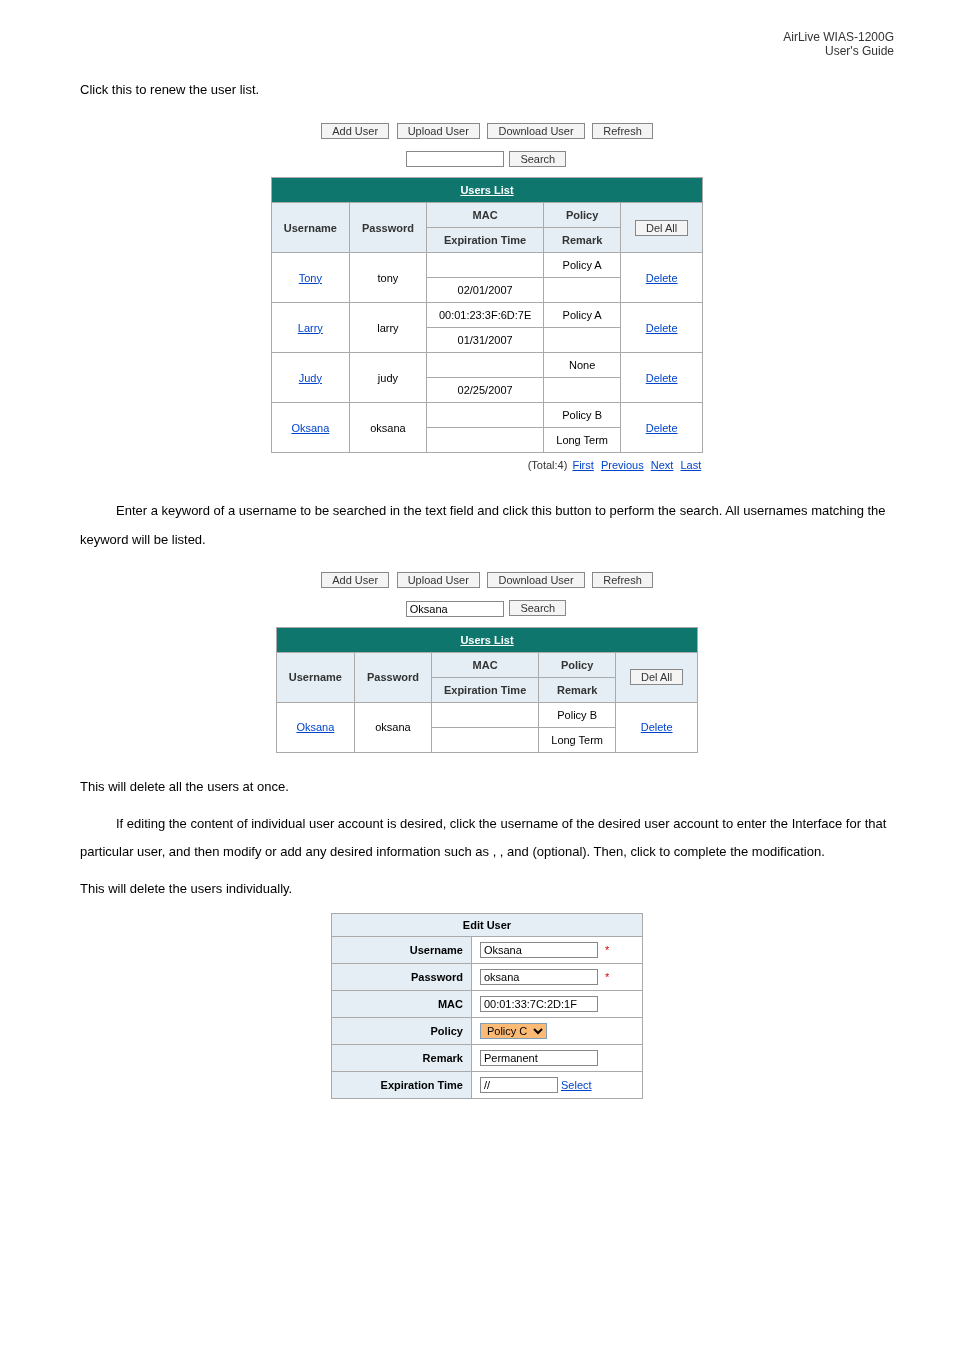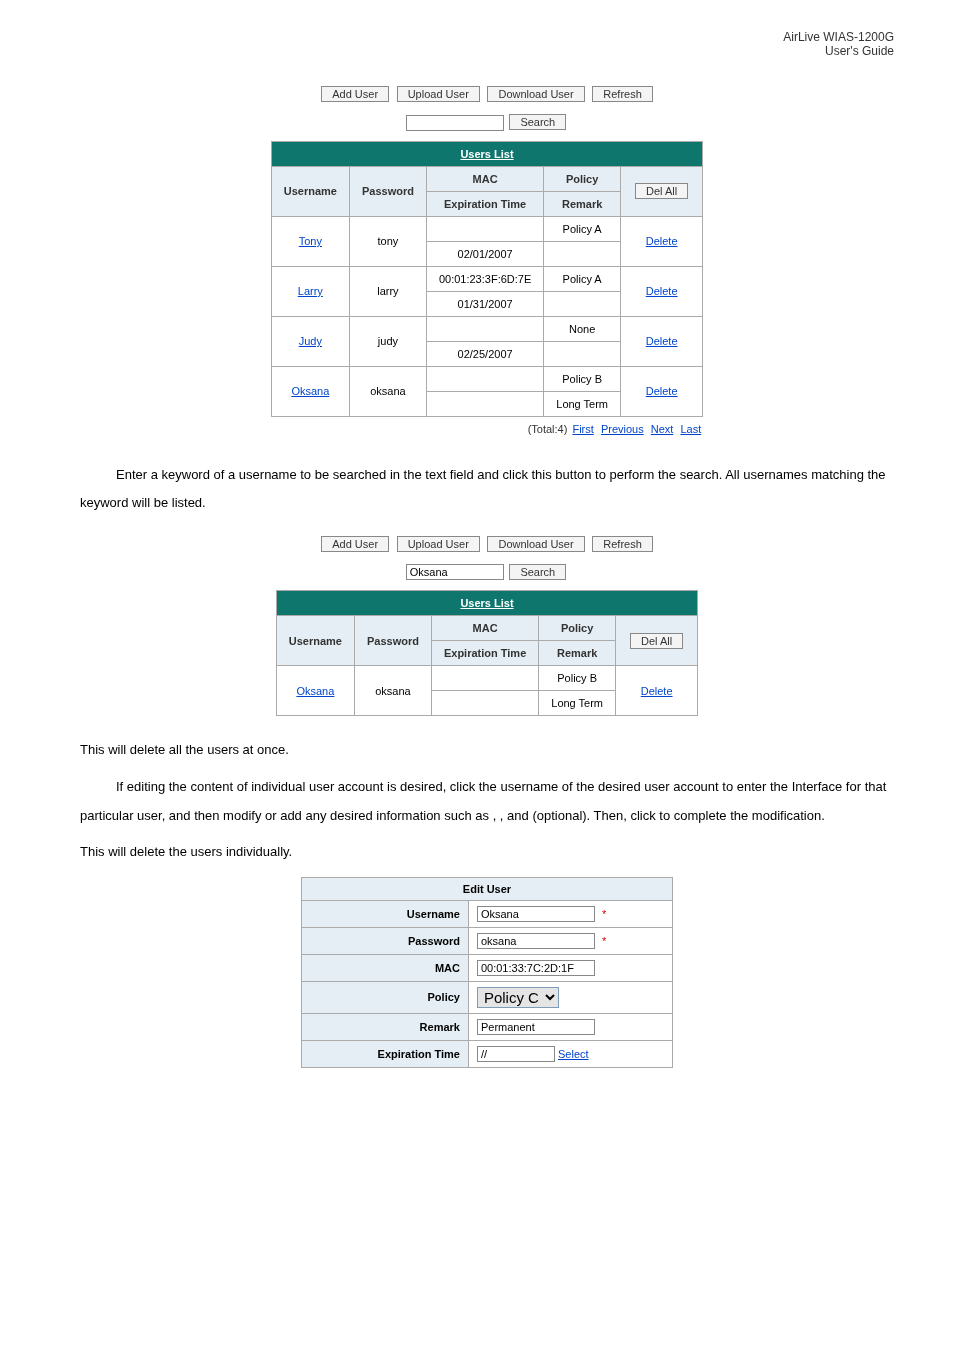--- a/index.html
+++ b/index.html
@@ -88,21 +88,21 @@
   .pager {
     text-align: right;
     font-size: 11px;
     padding: 6px 0;
     color: #333;
   }
   .pager a { color: #0044cc; text-decoration: underline; margin: 0 2px; }
   table.edit {
     border-collapse: collapse;
     font-size: 11px;
-    width: 372px;
+    width: 312px;
   }
   table.edit th, table.edit td {
     border: 1px solid #aaa;
     padding: 5px 8px;
   }
   table.edit th {
     background: #e4eef4;
     text-align: right;
     font-weight: bold;
     width: 45%;
@@ -115,37 +115,38 @@
   }
   .text-input {
     border: 1px solid #888;
     font-size: 11px;
     padding: 1px 3px;
     width: 110px;
     font-family: Arial, sans-serif;
   }
   .select-input {
     border: 1px solid #7f9db9;
-    font-size: 15px;
+    font-size: 11px;
     padding: 0 2px;
     font-family: Arial, sans-serif;
-    background: #e5e5e5;
+    background: #fdba74;
   }
   .req { color: #d00; margin-left: 4px; font-size: 11px; }
 </style>
 </head>
 <body>
 
 <div class="header-right">
   <span>AirLive  WIAS-1200G</span><br>
   <span>User's  Guide</span>
 </div>
 
 <div class="content">
 
+  <div class="para">Click this to renew the user list.</div>
 
   <div class="table-wrap">
     <div>
       <div class="btn-row">
         <button class="btn">Add User</button>
         <button class="btn">Upload User</button>
         <button class="btn">Download User</button>
         <button class="btn">Refresh</button>
       </div>
       <div class="search-row">

